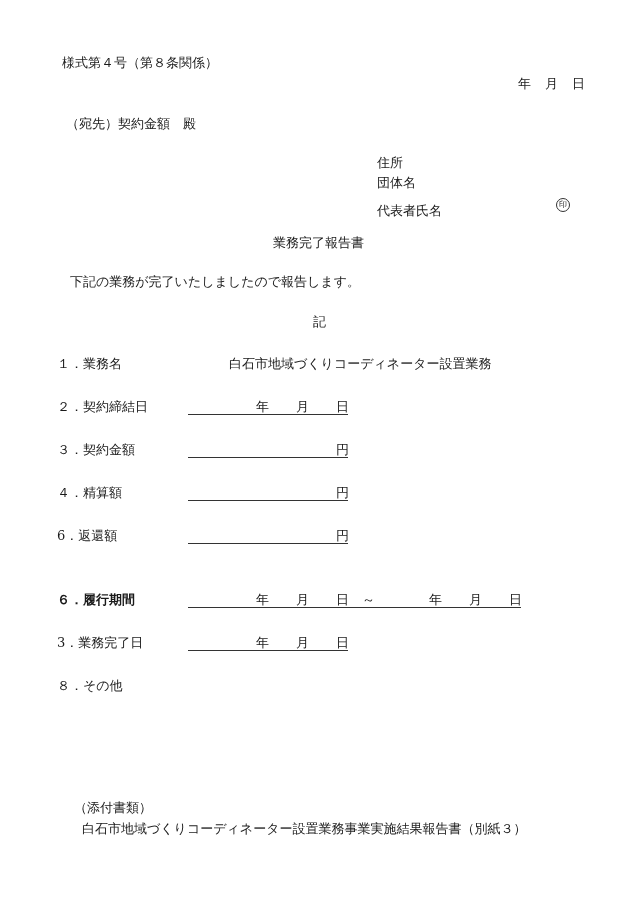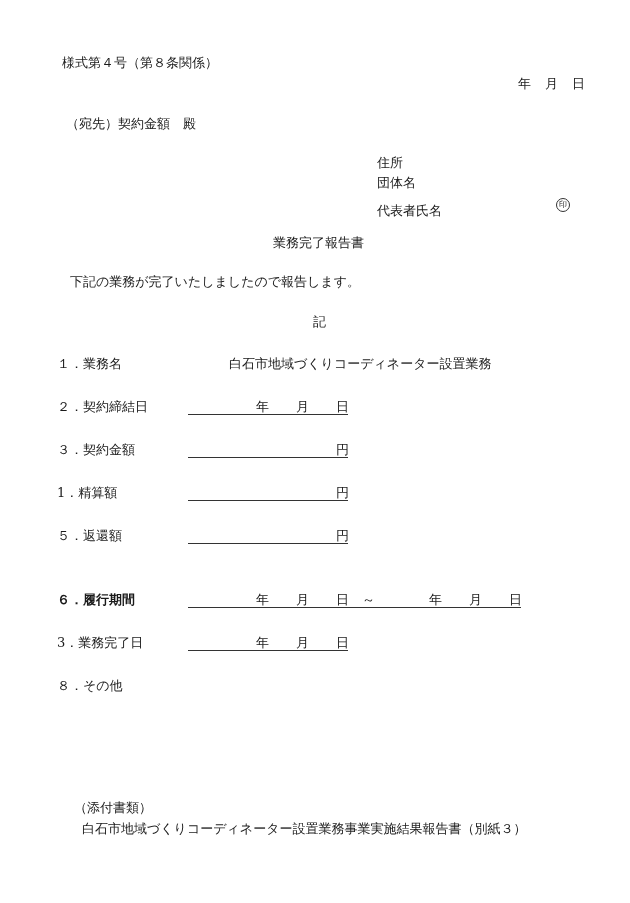--- a/index.html
+++ b/index.html
@@ -49,27 +49,27 @@
     <span class="abs" style="left:336px;top:399px;">日</span>
   </div>
 
   <div>
     <div class="abs" style="left:57px;top:442px;">３．契約金額</div>
     <div class="uline" style="left:188px;top:457px;width:160px;"></div>
     <span class="abs" style="left:336px;top:442px;">円</span>
   </div>
 
   <div>
-    <div class="abs" style="left:57px;top:485px;">1．精算額</div>
+    <div class="abs" style="left:57px;top:485px;">４．精算額</div>
     <div class="uline" style="left:188px;top:500px;width:160px;"></div>
     <span class="abs" style="left:336px;top:485px;">円</span>
   </div>
 
   <div>
-    <div class="abs" style="left:57px;top:528px;">５．返還額</div>
+    <div class="abs" style="left:57px;top:528px;">6．返還額</div>
     <div class="uline" style="left:188px;top:543px;width:160px;"></div>
     <span class="abs" style="left:336px;top:528px;">円</span>
   </div>
 
   <div>
     <div class="abs" style="left:57px;top:592px;font-weight:bold;">６．履行期間</div>
     <div class="uline" style="left:188px;top:607px;width:333px;"></div>
     <span class="abs" style="left:256px;top:592px;">年</span>
     <span class="abs" style="left:296px;top:592px;">月</span>
     <span class="abs" style="left:336px;top:592px;">日</span>

